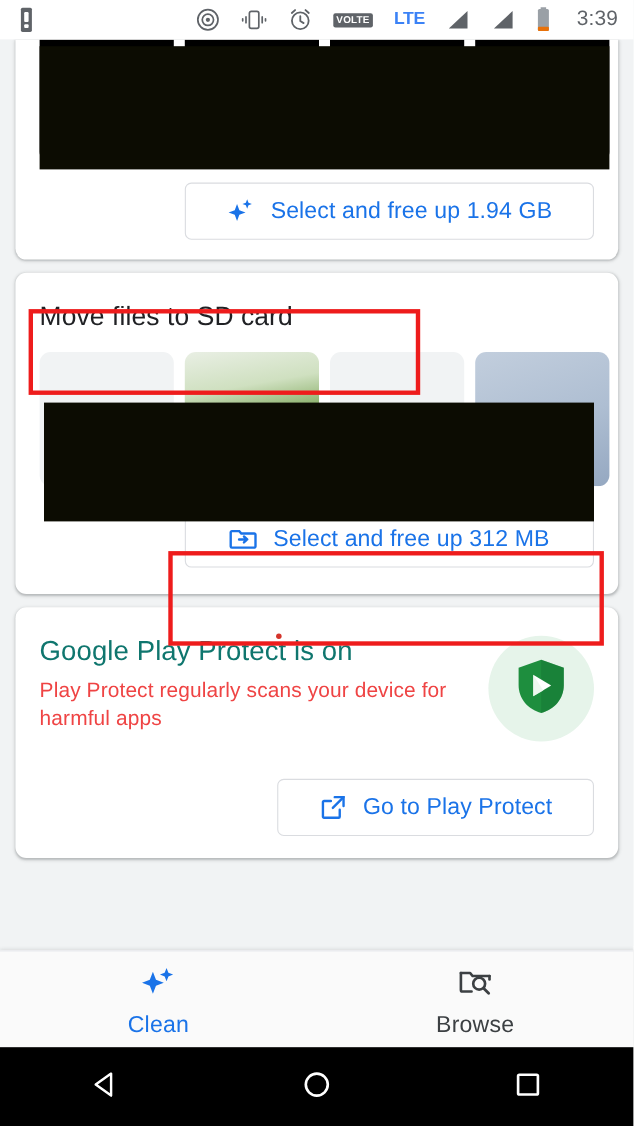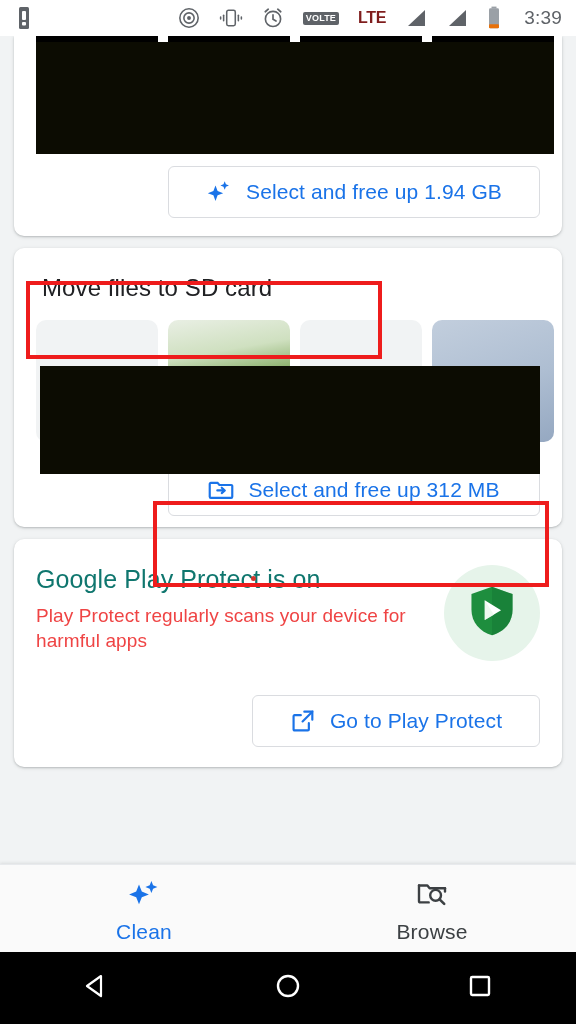--- a/index.html
+++ b/index.html
@@ -27,21 +27,21 @@
   .sb-left { display: flex; align-items: center; }
   .sb-right { margin-left: auto; display: flex; align-items: center; gap: 19px; }
   .sb-icon { display: flex; align-items: center; justify-content: center; }
   .volte-badge {
     background: #5f6368; color: #ffffff;
     font-size: 9px; font-weight: bold;
     letter-spacing: .2px;
     padding: 2px 3px 2px 3px; border-radius: 2px;
     line-height: 1;
   }
-  .lte-txt { font-size: 16px; font-weight: bold; color: #7f1d1d; letter-spacing: -.3px; }
+  .lte-txt { font-size: 16px; font-weight: bold; color: #3b82f6; letter-spacing: -.3px; }
   .clock { font-size: 19px; color: #5f6368; letter-spacing: .2px; margin-left: 4px; }
 
   
   .content {
     position: absolute; top: 36px; left: 0;
     width: 576px; height: 824px;
     background: #f1f3f4;
     overflow: hidden;
   }
   .card {
@@ -106,21 +106,21 @@
     font-size: 21px;
     font-weight: 500;
     letter-spacing: .1px;
     white-space: nowrap;
   }
   .btn-icon { display: flex; align-items: center; justify-content: center; flex: 0 0 auto; }
 
   
   .card-title {
     font-size: 24px; color: #202124;
-    padding: 26px 22px 18px 28px;
+    padding: 26px 22px 18px 22px;
     font-weight: 400;
     letter-spacing: .1px;
   }
 
   
   .pp-top { display: flex; padding: 26px 22px 0 22px; }
   .pp-text { flex: 1 1 auto; padding-right: 12px; }
   .pp-title {
     font-size: 25px; color: #0f766e; font-weight: 400;
     letter-spacing: .1px; line-height: 1.12;
@@ -281,21 +281,21 @@
     </div>
 
     <div class="card">
       <div class="card-title">Move files to SD card</div>
       <div class="thumbstrip" style="height:122px;">
         <div class="thumb grey"></div>
         <div class="thumb photo"></div>
         <div class="thumb grey"></div>
         <div class="thumb blue"></div>
       </div>
-      <div class="action-row" style="padding-top:22px;padding-bottom:11px;">
+      <div class="action-row" style="padding-top:22px;padding-bottom:24px;">
         <button class="action-btn">
           <span class="btn-icon">
             <svg width="26" height="26" viewBox="0 0 24 24">
                 <path d="M2.6 5.4h6.2l1.7 2h10.9a1 1 0 0 1 1 1v9.8a1 1 0 0 1-1 1H2.6a1 1 0 0 1-1-1V6.4a1 1 0 0 1 1-1z" fill="none" stroke="#1a73e8" stroke-width="2"></path>
                 <path d="M8.6 12.4h6.6M12.7 9.9l2.8 2.5-2.8 2.5" fill="none" stroke="#1a73e8" stroke-width="2" stroke-linecap="round" stroke-linejoin="round"></path>
               </svg>
           </span>
           <span>Select and free up 312 MB</span>
         </button>
       </div>

